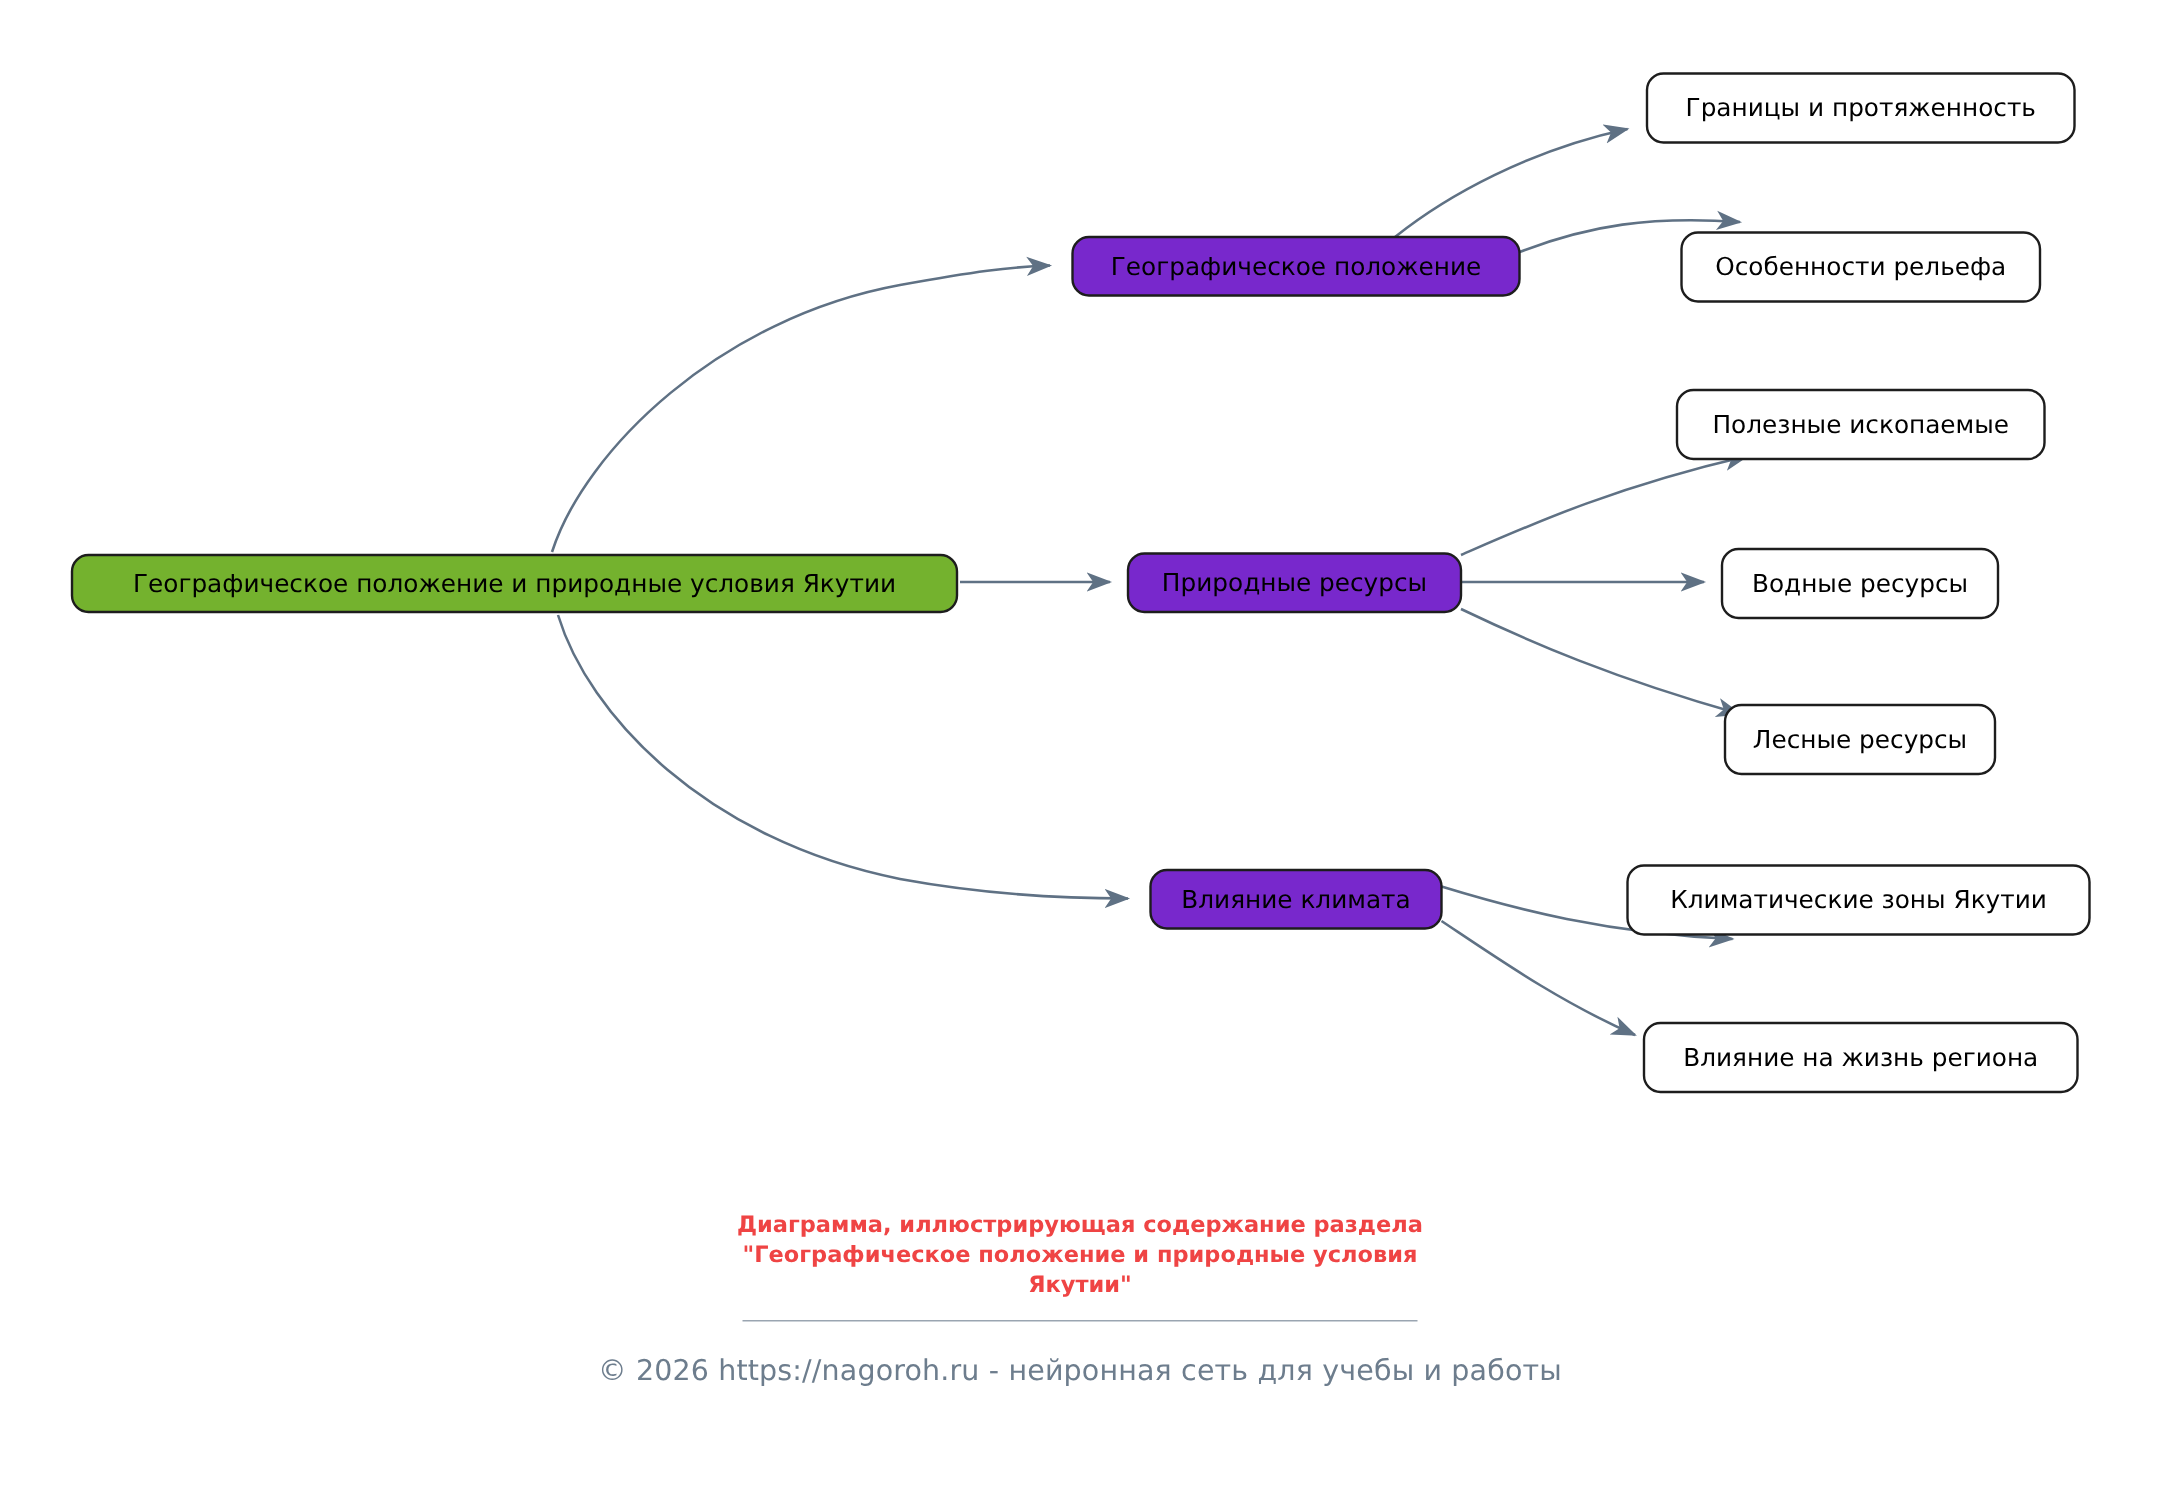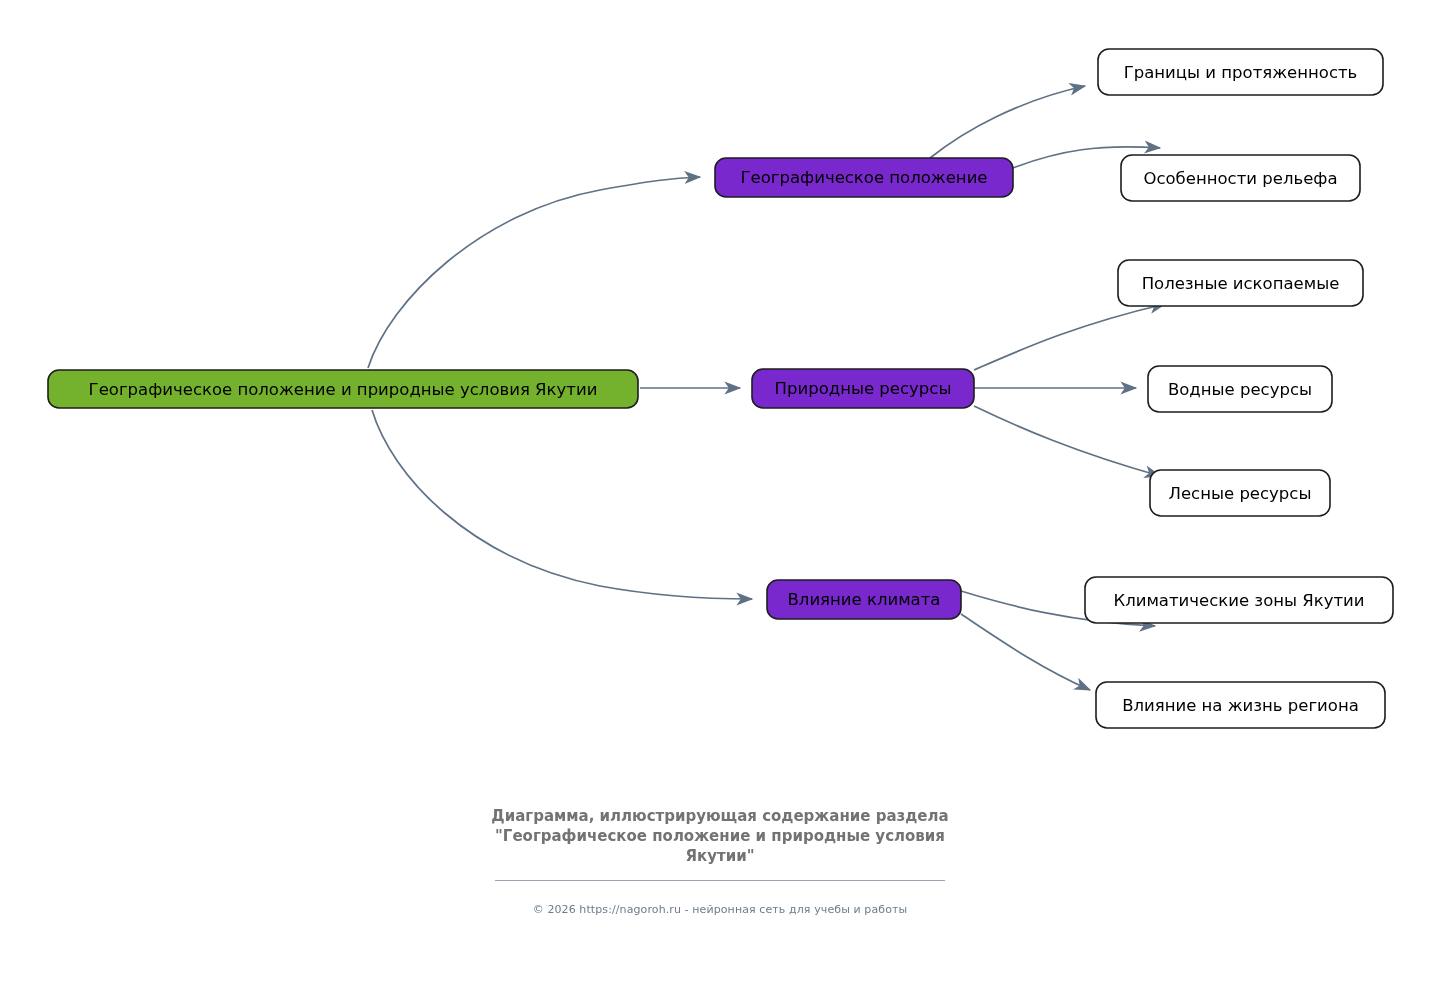--- a/index.html
+++ b/index.html
@@ -67,34 +67,34 @@
     position: absolute;
     left: 0;
     top: 806px;
     width: 1440px;
     text-align: center;
   }
   .caption-title {
     font-family: "DejaVu Sans", sans-serif;
     font-size: 15px;
     font-weight: bold;
-    color: #737373;
+    color: #ef4444;
     line-height: 20px;
     white-space: pre-line;
   }
   .caption-rule {
     width: 450px;
     height: 0;
     border-top: 1.5px solid #9aa5b1;
     margin: 14px auto 0 auto;
   }
   .caption-footer {
     margin-top: 22px;
     font-family: "DejaVu Sans", sans-serif;
-    font-size: 11px;
+    font-size: 19px;
     color: #6d7d8d;
     letter-spacing: 0.1px;
   }
 </style>
 </head>
 <body>
 
 <div id="diagram-root">
   <svg class="canvas" viewBox="0 0 1440 1001" xmlns="http://www.w3.org/2000/svg">
     <defs>

